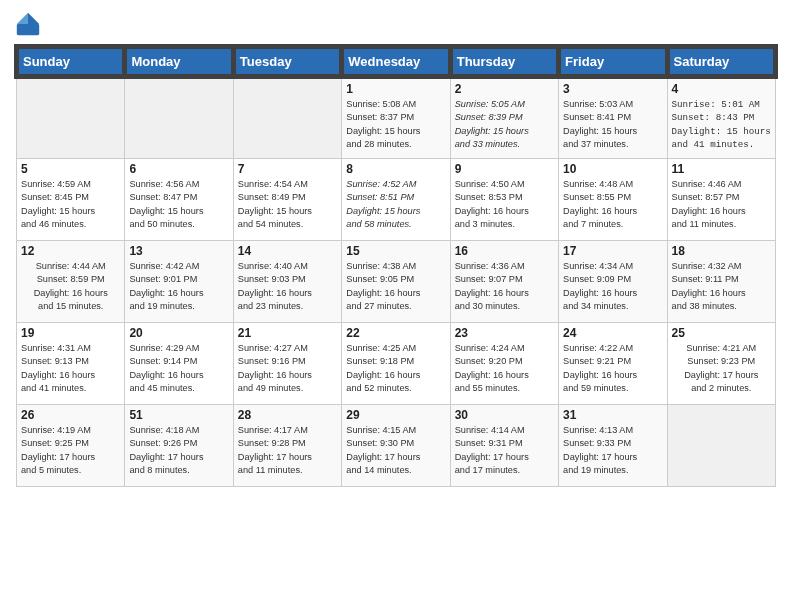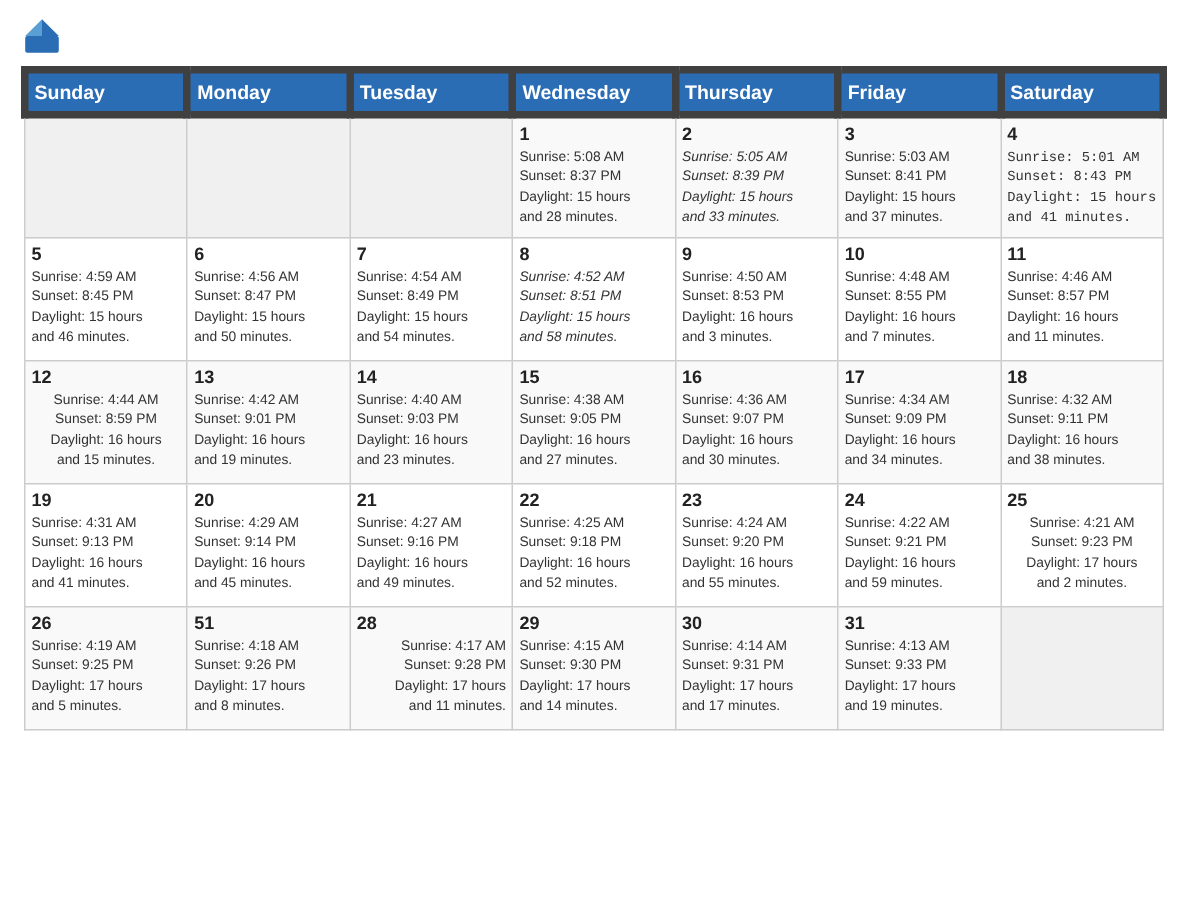--- a/index.html
+++ b/index.html
@@ -335,21 +335,21 @@
           </td>
           <td>
             <span class="day-number">51</span>
             <div class="day-info" style="white-space: pre-line;">Sunrise: 4:18 AM
 Sunset: 9:26 PM
 Daylight: 17 hours
 and 8 minutes.</div>
           </td>
           <td>
             <span class="day-number">28</span>
-            <div class="day-info" style="white-space: pre-line; text-align: right;">Sunrise: 4:17 AM
+            <div class="day-info" style="white-space: pre-line;">Sunrise: 4:17 AM
 Sunset: 9:28 PM
 Daylight: 17 hours
 and 11 minutes.</div>
           </td>
           <td>
             <span class="day-number">29</span>
             <div class="day-info" style="white-space: pre-line;">Sunrise: 4:15 AM
 Sunset: 9:30 PM
 Daylight: 17 hours
 and 14 minutes.</div>

